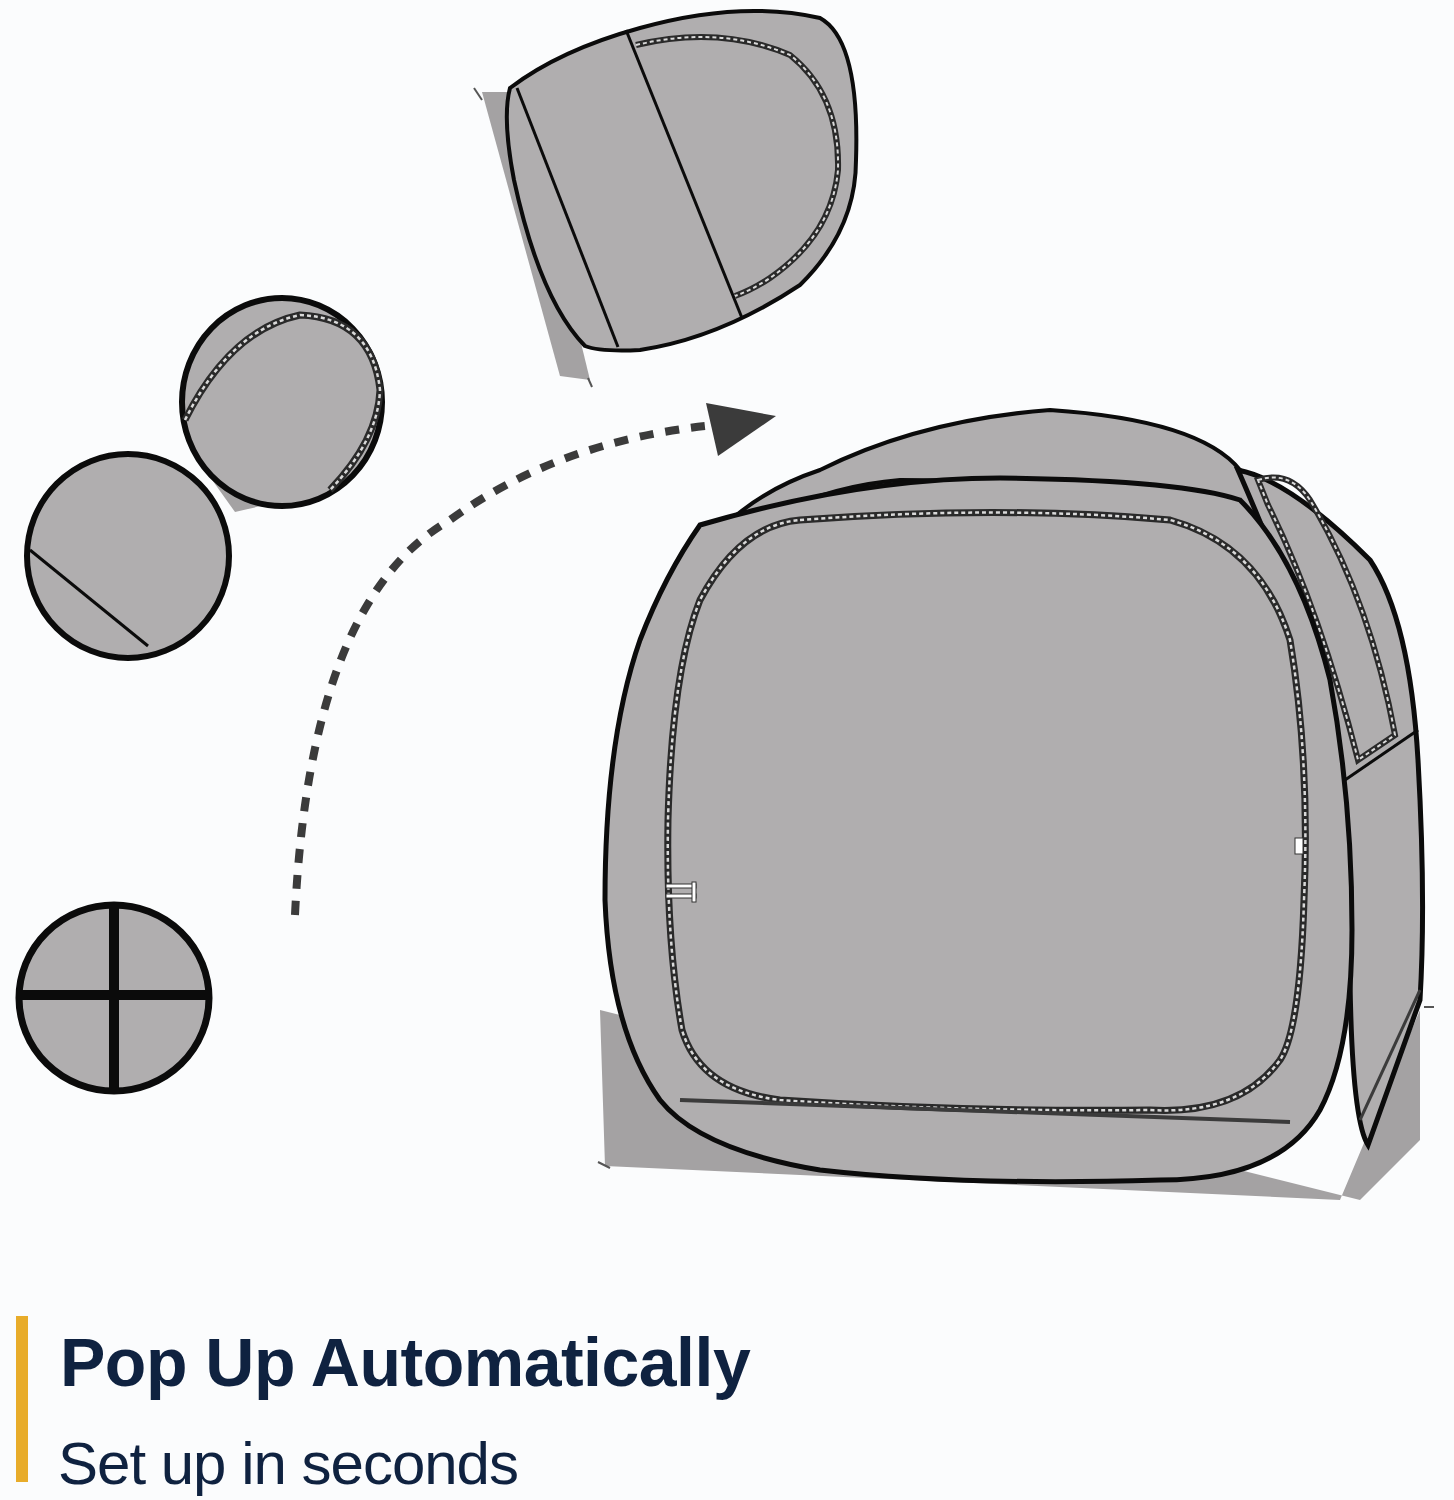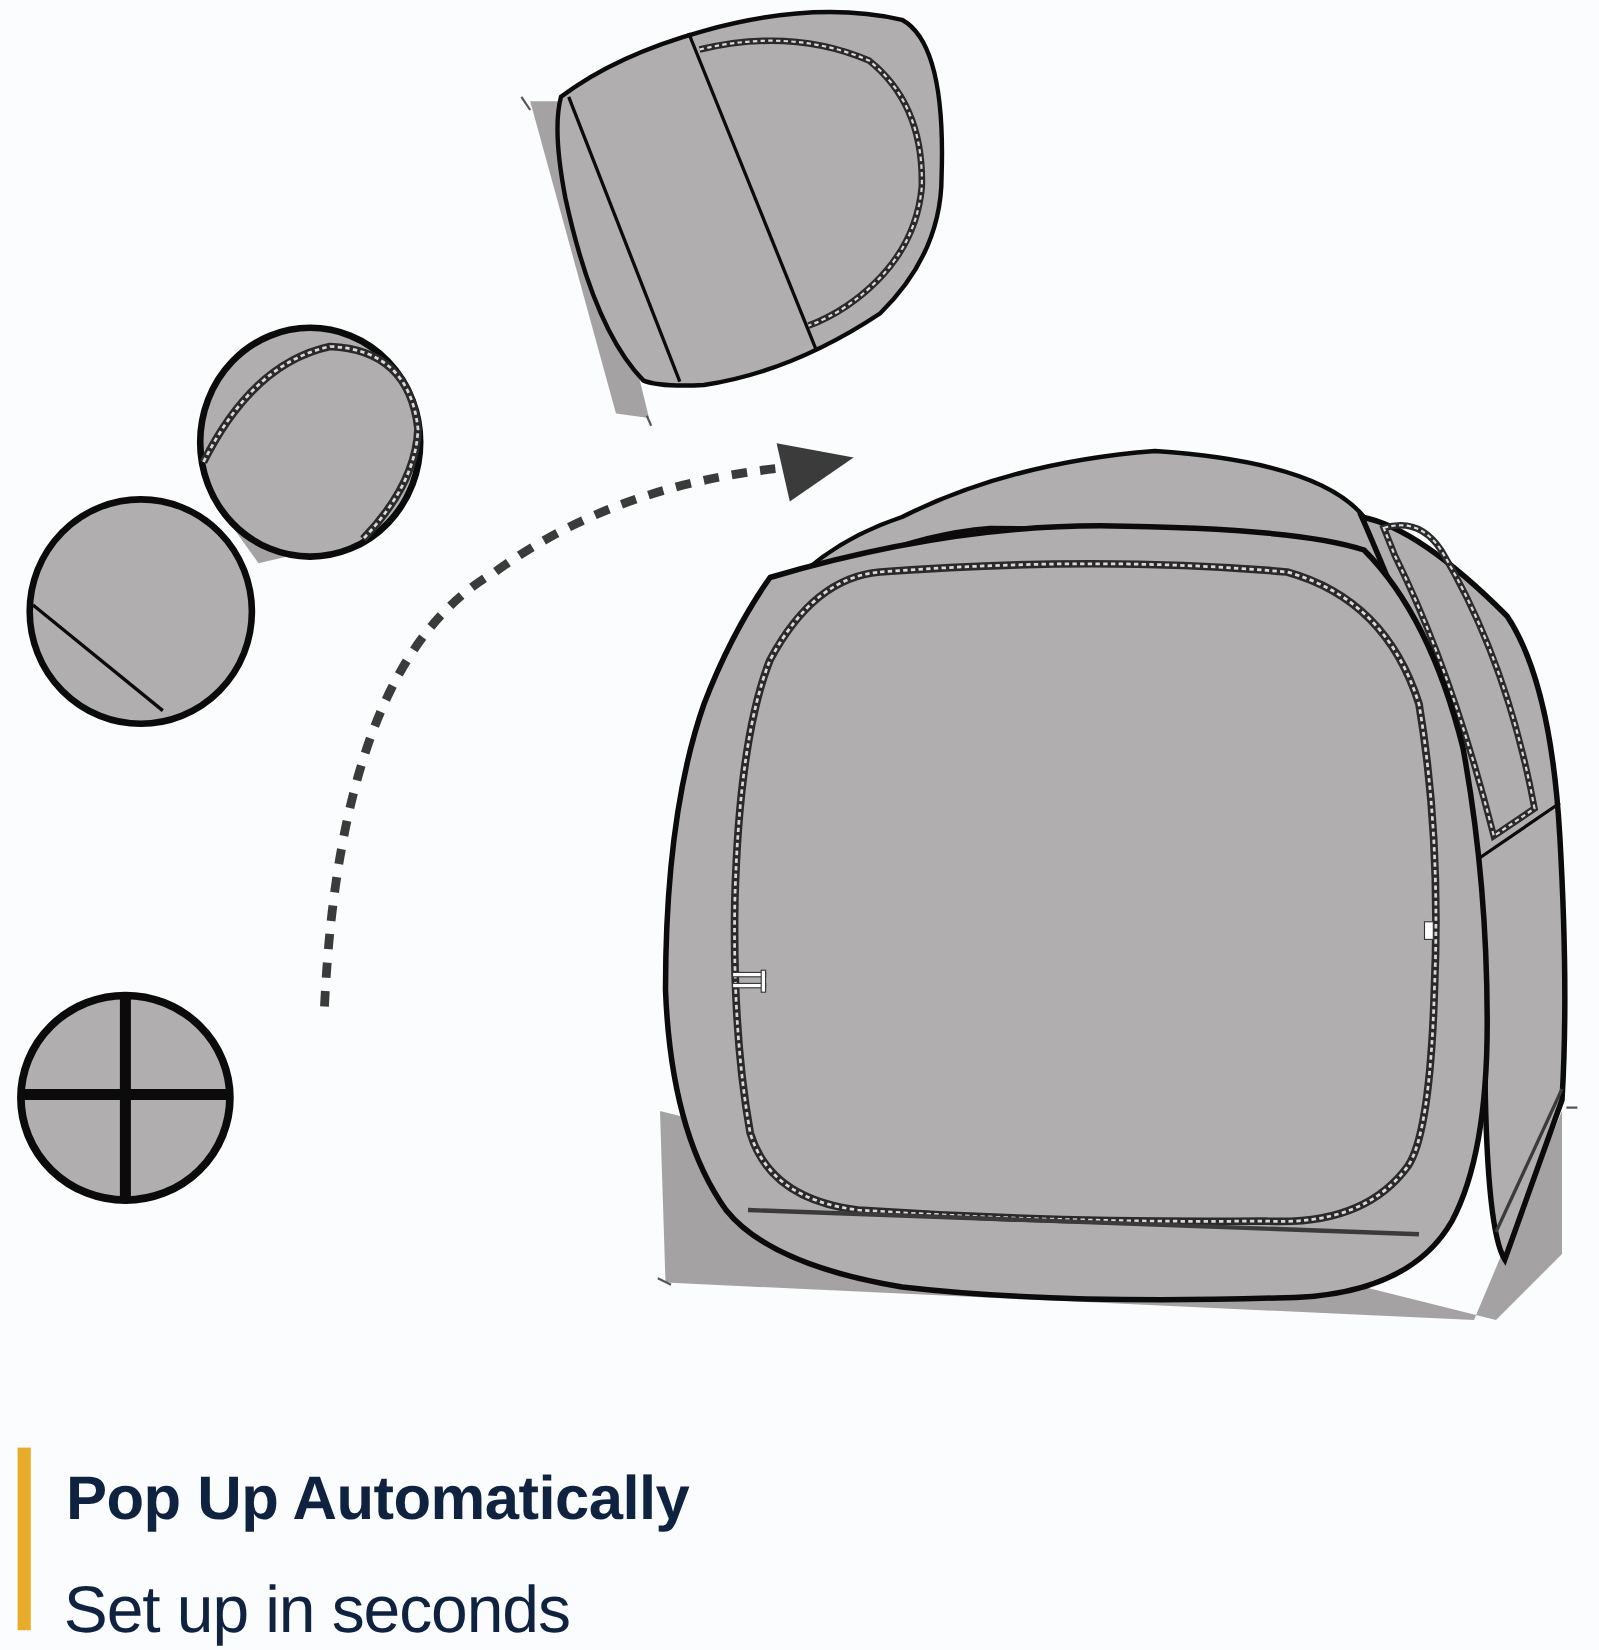--- a/index.html
+++ b/index.html
@@ -13,21 +13,21 @@
     .caption {
       position: absolute; left: 16px; top: 1316px;
       height: 166px;
     }
     .accent-bar {
       position: absolute; left: 0; top: 0;
       width: 12px; height: 166px;
     }
     .headline {
       position: absolute; left: 44px; top: -2px;
-      font-weight: bold; font-size: 56px; line-height: 96px;
+      font-weight: bold; font-size: 68px; line-height: 96px;
       white-space: nowrap; letter-spacing: -0.5px;
     }
     .subline {
       position: absolute; left: 42px; top: 103px;
       font-size: 60px; line-height: 90px;
       white-space: nowrap; letter-spacing: -1px;
     }
   </style>
 </head>
 <body>

